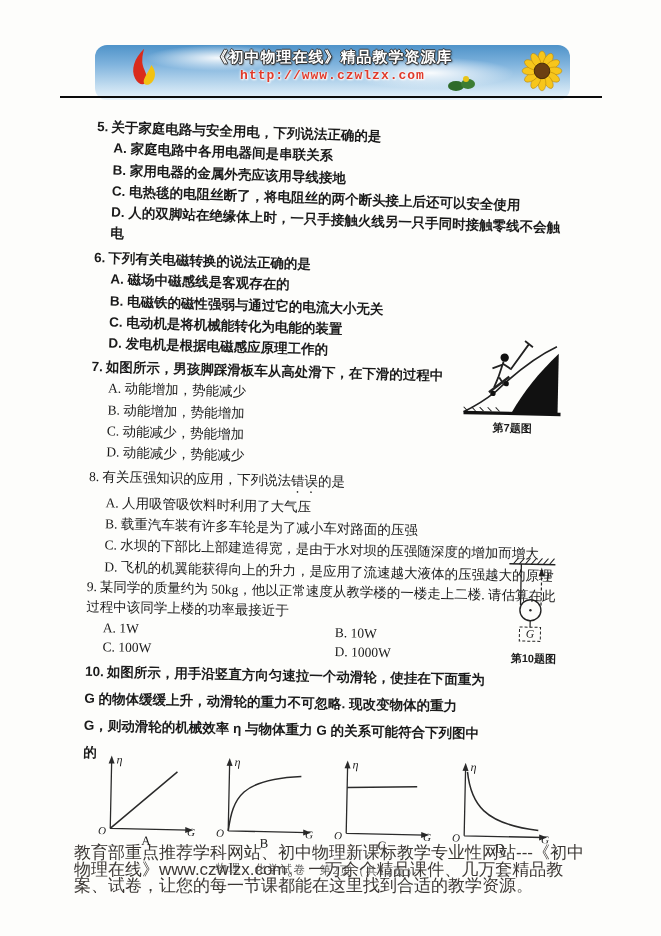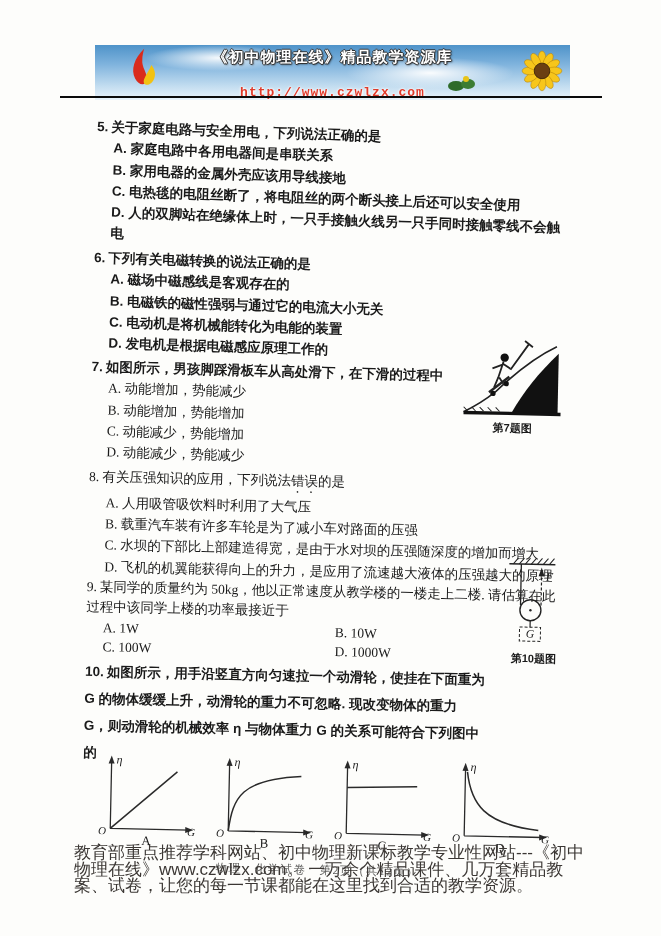--- a/index.html
+++ b/index.html
@@ -1,30 +1,30 @@
 <!DOCTYPE html>
 <html><head>
 <meta charset="utf-8">
 <style>
   html,body{margin:0;padding:0;}
   body{width:661px;height:936px;position:relative;background:#fdfdfb;overflow:hidden;
        font-family:"Liberation Sans",sans-serif;color:#1a1a1a;}
 
   
   .banner{position:absolute;left:95px;top:45px;width:475px;height:55px;overflow:hidden;
-    background:linear-gradient(180deg,#4f93c9 0%,#7fb3dd 35%,#c3ddf0 75%,#eaf4fb 100%);}
+    background:linear-gradient(180deg,#4f93c9 0%,#7fb3dd 35%,#c3ddf0 75%,#eaf4fb 100%);border-radius:12px;}
   .cloud{position:absolute;background:radial-gradient(ellipse at center,rgba(255,255,255,.95),rgba(255,255,255,0) 70%);}
   .c1{left:50px;top:0;width:150px;height:26px;}
   .c2{right:55px;top:12px;width:170px;height:32px;}
   .logo{position:absolute;left:32px;top:2px;width:36px;height:43px;}
   .banner-text{position:absolute;left:0;top:3px;width:100%;text-align:center;}
   .banner-title{font-weight:700;font-size:15px;letter-spacing:1px;color:#fff;
     text-shadow:1px 0 0 #333,-1px 0 0 #333,0 1px 0 #333,0 -1px 0 #333,1px 1px 2px #222;}
   .banner-url{font-family:"Liberation Mono",monospace;font-weight:700;font-size:13px;
-    color:#e03a2a;letter-spacing:1px;margin-top:18px;cursor:pointer;
+    color:#e03a2a;letter-spacing:1px;margin-top:1px;cursor:pointer;
     text-shadow:0 0 2px #fff,0 0 3px #fff,1px 1px 2px #fff;}
   .sunflower{position:absolute;right:6px;top:3px;width:44px;height:44px;}
   .plant{position:absolute;right:92px;top:27px;width:32px;height:20px;}
 
   .top-rule{position:absolute;left:60px;top:96px;width:542px;height:2px;background:#0b0b0b;}
 
   
   .scan{position:absolute;left:97px;top:100px;width:473px;
         transform:rotate(1.2deg);transform-origin:0 0;}
   .q{font-size:13.5px;line-height:21.3px;}

